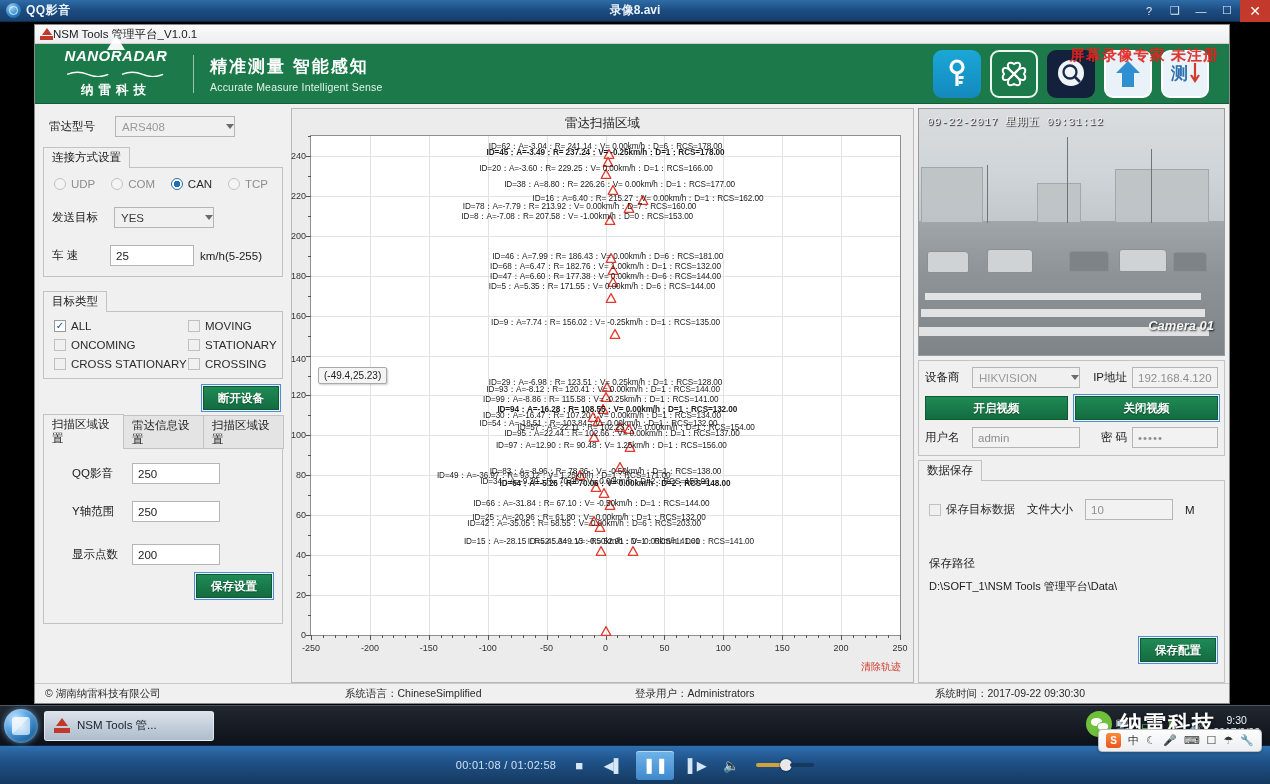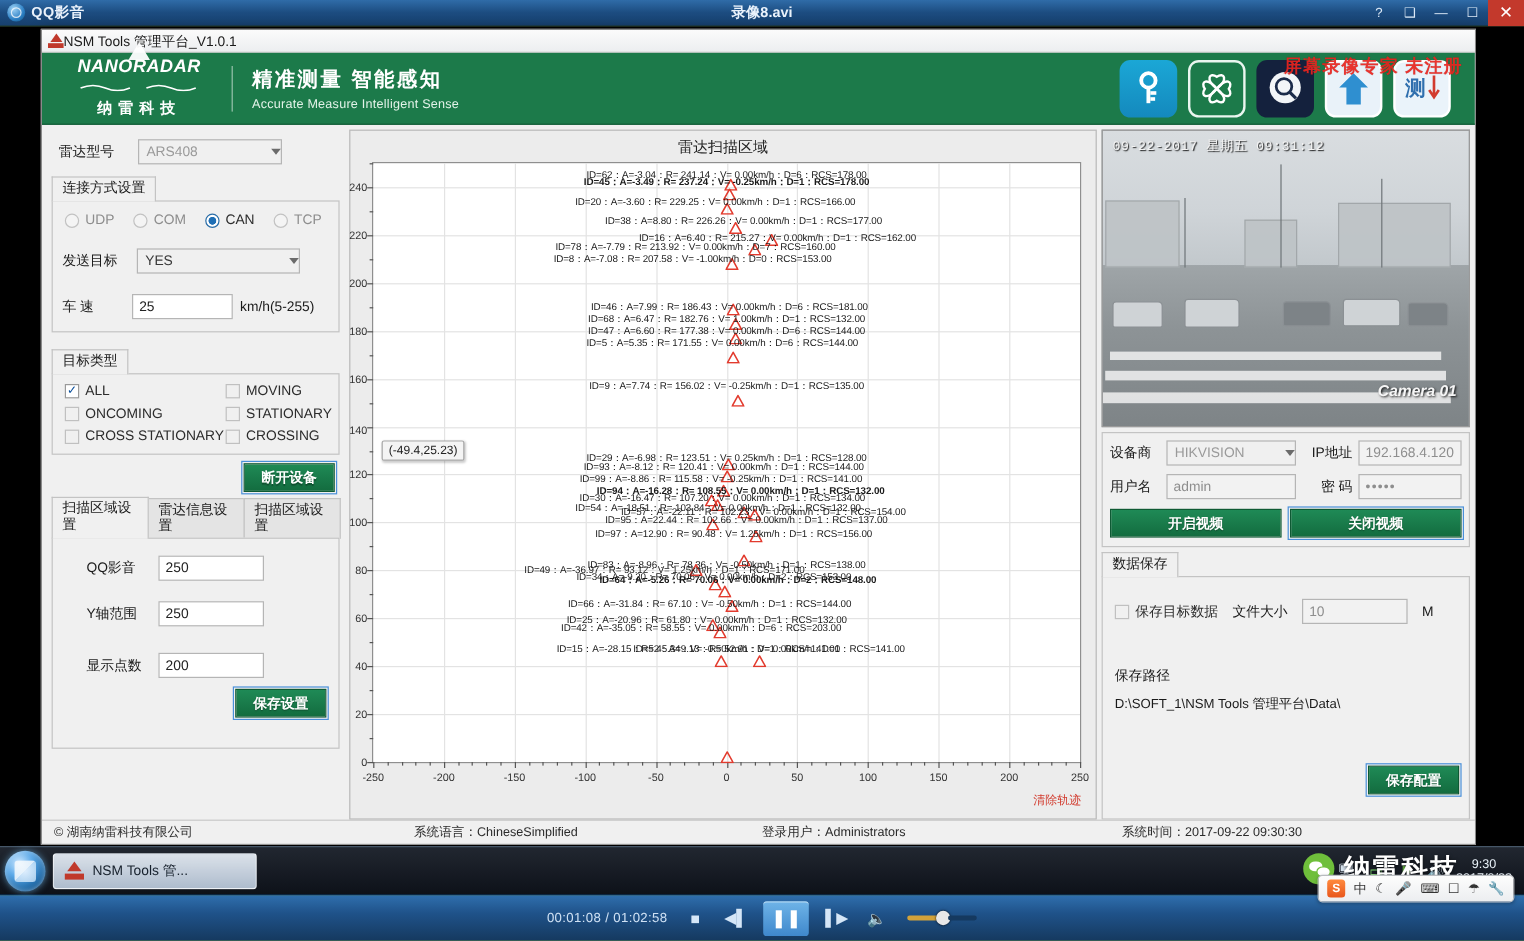--- a/index.html
+++ b/index.html
@@ -569,21 +569,21 @@
                 <span>CAN</span>
               </span>
             <span class="radio off">
                 <i class="dot"></i>
                 <span>TCP</span>
               </span>
           </div>
 
           <div class="row" style="margin-top:17px;">
             <span class="lab" style="width:62px;">发送目标</span>
-            <span class="combo" style="width:136px;">
+            <span class="combo" style="width:100px;">
               <span>YES</span>
               <i class="arrow"></i>
             </span>
           </div>
 
           <div class="row" style="margin-top:17px;">
             <span class="lab" style="width:58px;">车  速</span>
             <span class="tbox" style="width:84px; color:#222;">
               <span>25</span>
             </span>
@@ -1010,33 +1010,33 @@
           <span class="lab" style="width:42px;">设备商</span>
           <span class="combo dim" style="width:108px;">
             <span>HIKVISION</span>
             <i class="arrow"></i>
           </span>
           <span class="lab" style="width:42px; text-align:right;">IP地址</span>
           <span class="tbox dim" style="width:86px;">
             <span>192.168.4.120</span>
           </span>
         </div>
+        <div class="row" style="gap:7px; margin-top:8px;">
+          <div class="gbtn" style="flex:1;">开启视频</div>
+          <div class="gbtn focus" style="flex:1;">关闭视频</div>
+        </div>
         <div class="row" style="gap:5px; margin-top:7px;">
           <span class="lab" style="width:42px;">用户名</span>
           <span class="tbox dim" style="width:108px;">
             <span>admin</span>
           </span>
           <span class="lab" style="width:42px; text-align:right;">密  码</span>
           <span class="tbox dim" style="width:86px;">
             <span style="letter-spacing:1px;">•••••</span>
           </span>
-        </div>
-        <div class="row" style="gap:7px; margin-top:8px;">
-          <div class="gbtn" style="flex:1;">开启视频</div>
-          <div class="gbtn focus" style="flex:1;">关闭视频</div>
         </div>
       </div>
 
       <div style="flex:1 1 auto; display:flex; flex-direction:column;">
         <div class="tabstrip">
           <div class="tab active">数据保存</div>
         </div>
         <div class="tabpanel" style="flex:1 1 auto; padding:18px 10px 8px; position:relative;">
           <div class="row" style="gap:12px;">
             <span class="check off">

